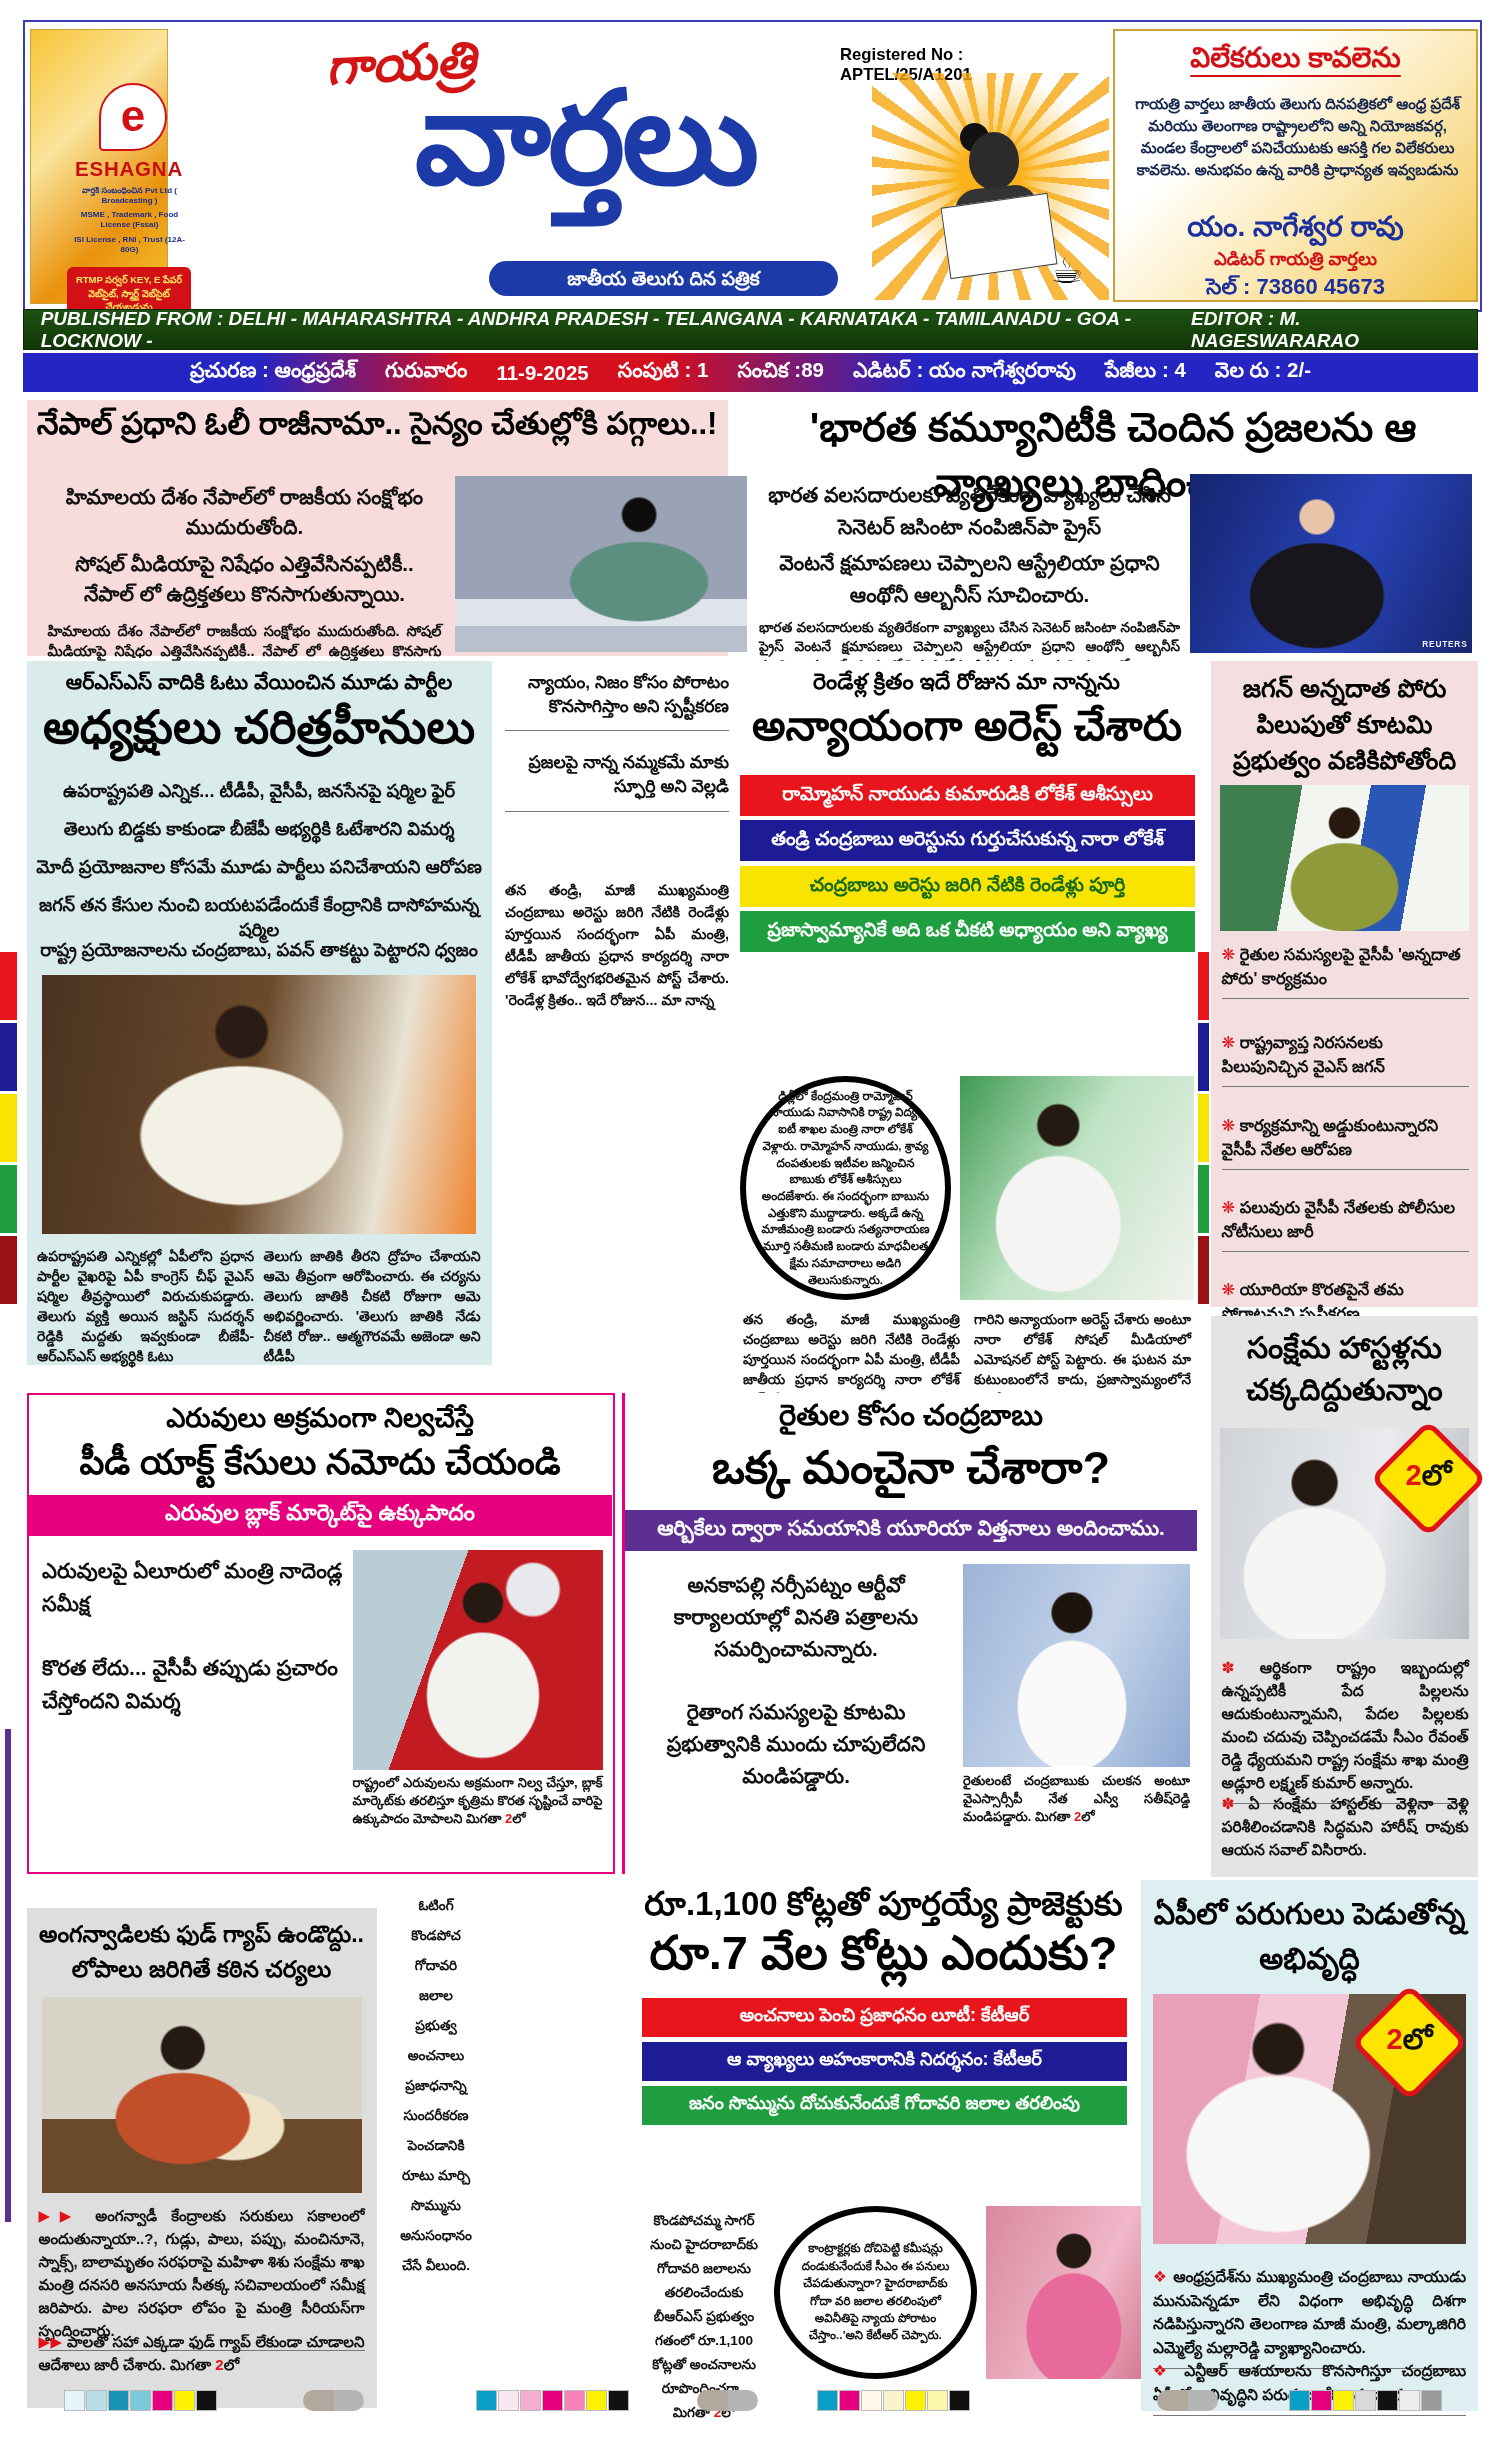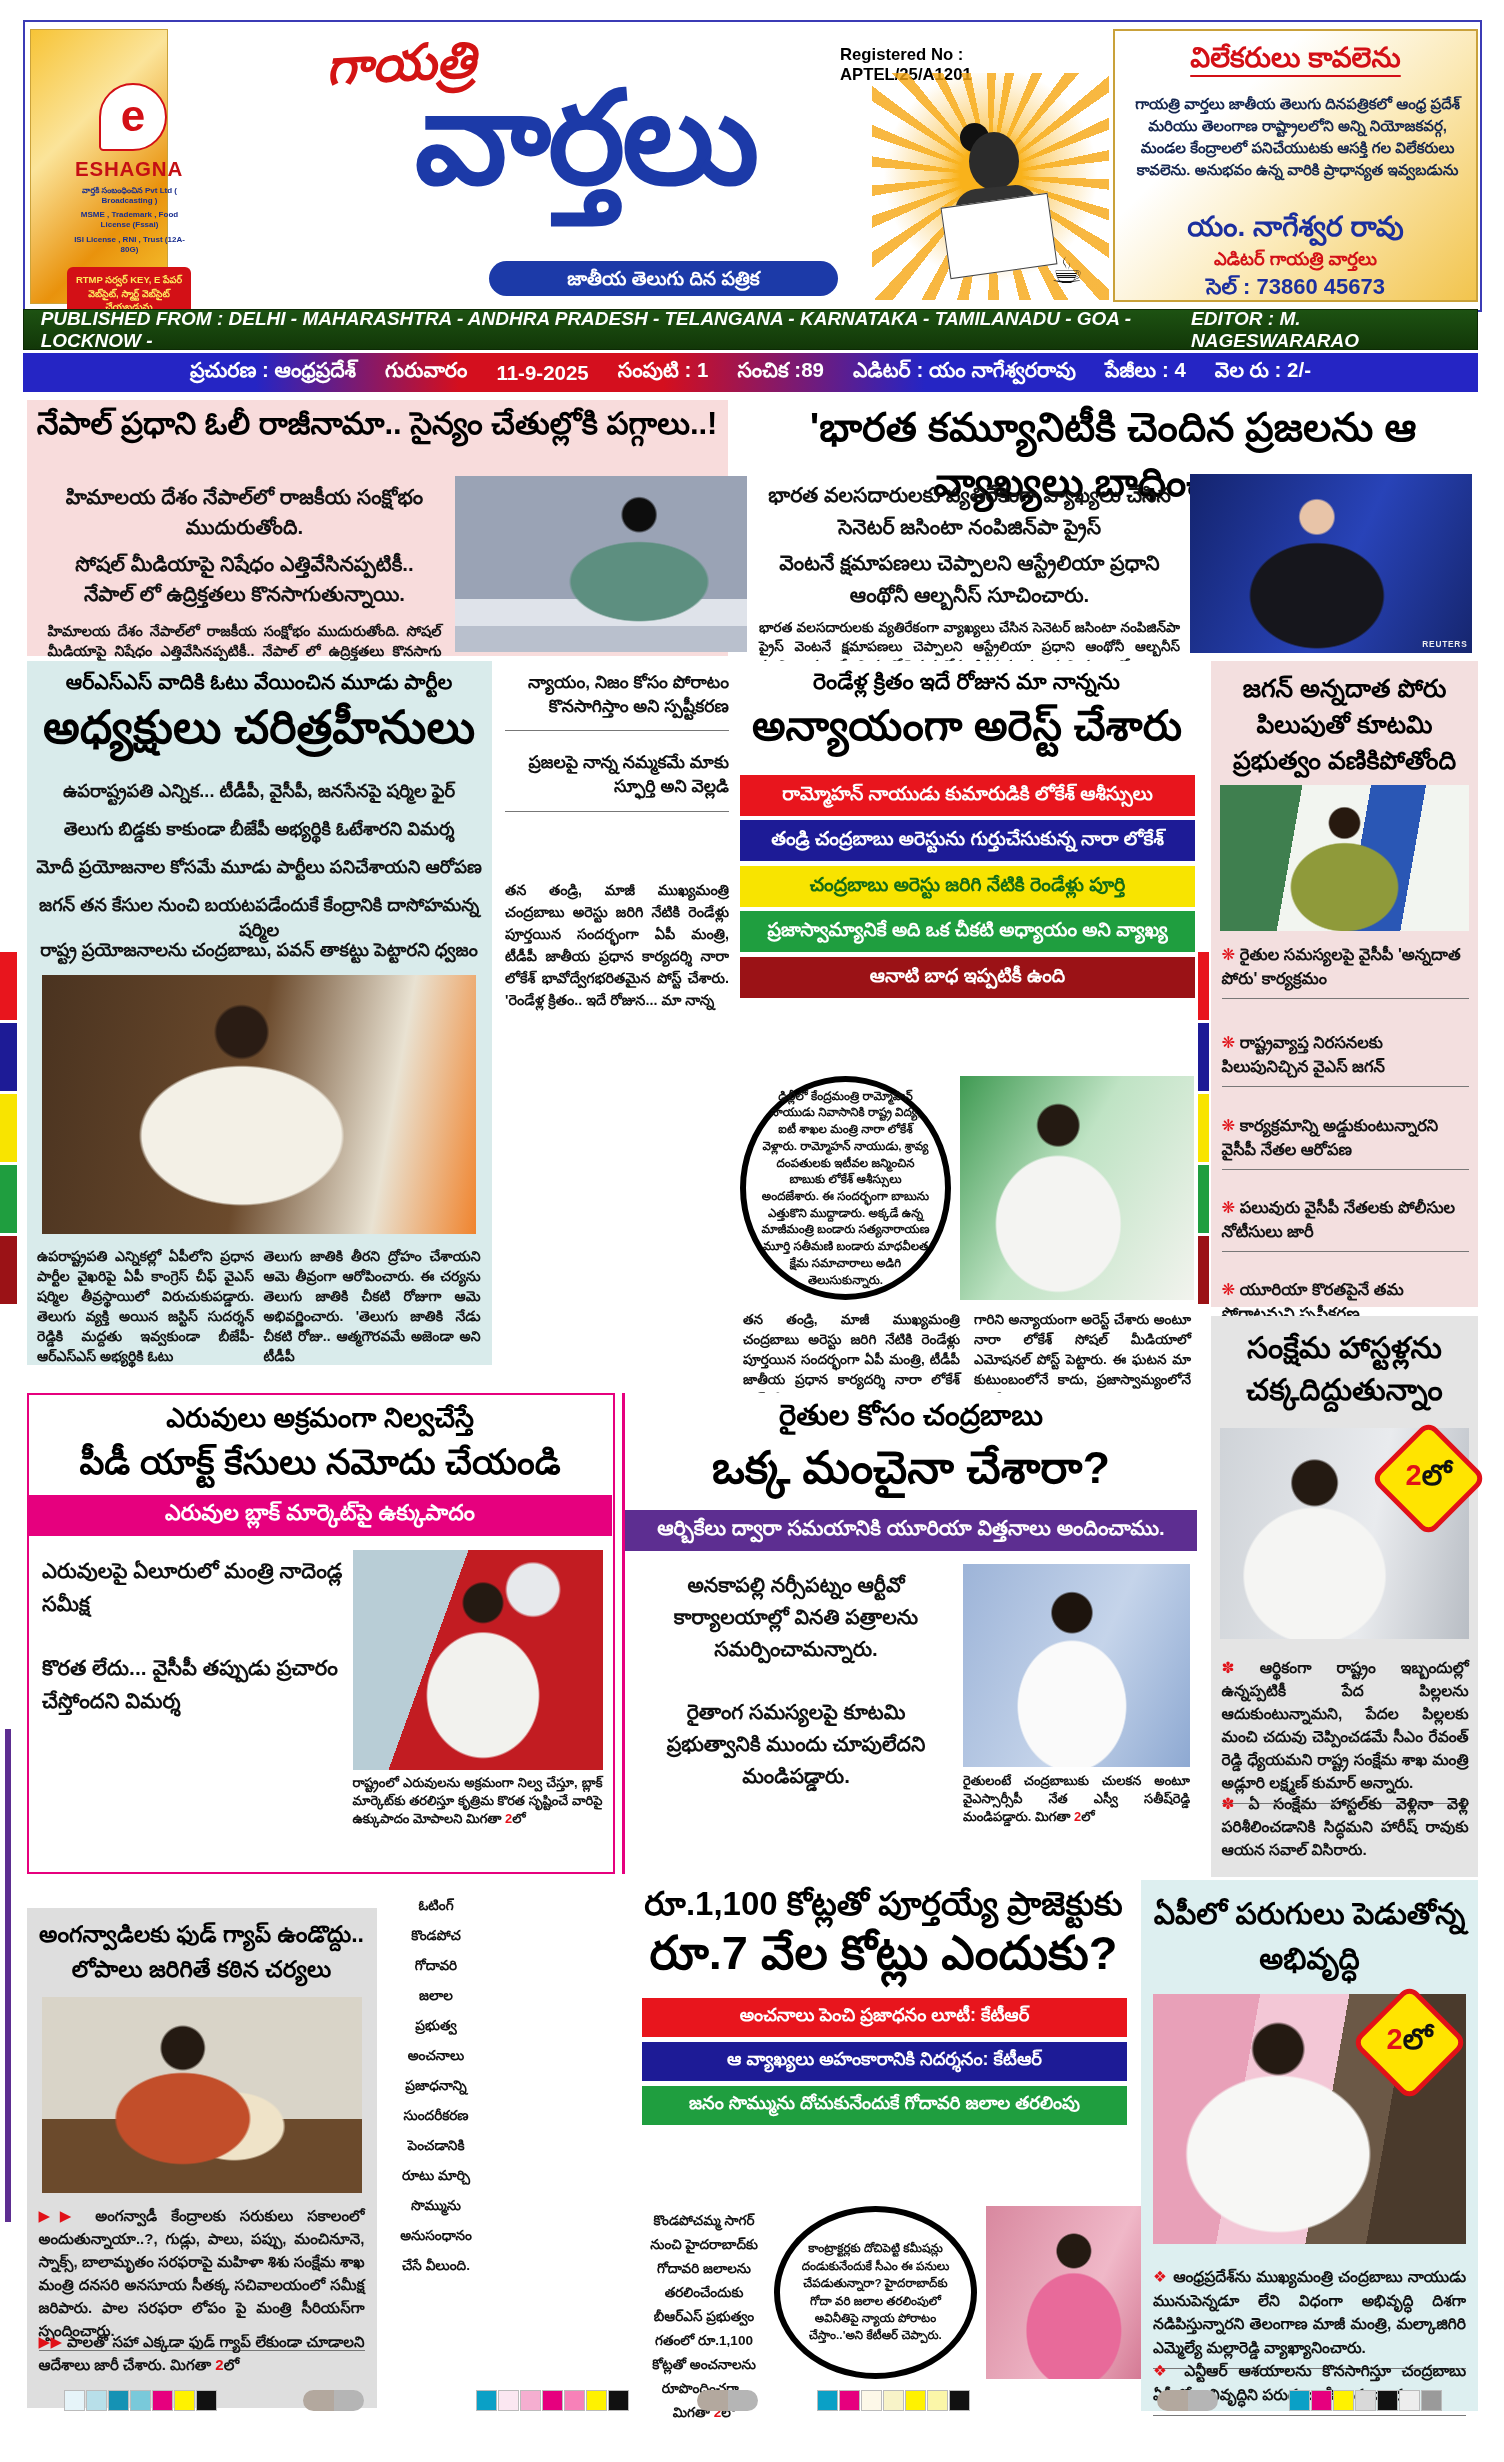--- a/index.html
+++ b/index.html
@@ -296,21 +296,20 @@
   <div class="abs" id="a-arrest">
     <div class="abs ar-side rule" style="top:10.6px;padding-bottom:10.6px">న్యాయం, నిజం కోసం పోరాటం కొనసాగిస్తాం అని స్పష్టీకరణ</div>
     <div class="abs ar-side rule" style="top:91px;padding-bottom:10.6px">ప్రజలపై నాన్న నమ్మకమే మాకు స్ఫూర్తి అని వెల్లడి</div>
     <div class="abs just" id="ar-side-body">తన తండ్రి, మాజీ ముఖ్యమంత్రి చంద్రబాబు అరెస్టు జరిగి నేటికి రెండేళ్లు పూర్తయిన సందర్భంగా ఏపీ మంత్రి, టీడీపీ జాతీయ ప్రధాన కార్యదర్శి నారా లోకేశ్ భావోద్వేగభరితమైన పోస్ట్ చేశారు. 'రెండేళ్ల క్రితం.. ఇదే రోజున... మా నాన్న</div>
     <div class="abs ctr kicker">రెండేళ్ల క్రితం ఇదే రోజున మా నాన్నను</div>
     <div class="abs ctr headline">అన్యాయంగా అరెస్ట్ చేశారు</div>
     <div class="abs ar-bar" style="top:114px;background:#e8151d">రామ్మోహన్ నాయుడు కుమారుడికి లోకేశ్ ఆశీస్సులు</div>
     <div class="abs ar-bar" style="top:159px;background:#1d1b96">తండ్రి చంద్రబాబు అరెస్టును గుర్తుచేసుకున్న నారా లోకేశ్</div>
     <div class="abs ar-bar" style="top:205px;background:#f8e400;color:#156b15">చంద్రబాబు అరెస్టు జరిగి నేటికి రెండేళ్లు పూర్తి</div>
     <div class="abs ar-bar" style="top:250px;background:#1f9e3f">ప్రజాస్వామ్యానికే అది ఒక చీకటి అధ్యాయం అని వ్యాఖ్య</div>
-    <div class="abs ar-bar" style="top:296px;background:#9b1216">ఆనాటి బాధ ఇప్పటికీ ఉంది</div>
     <div class="abs" id="ar-circle">ఢిల్లీలో కేంద్రమంత్రి రామ్మోహన్ నాయుడు నివాసానికి రాష్ట్ర విద్య, ఐటీ శాఖల మంత్రి నారా లోకేశ్ వెళ్లారు. రామ్మోహన్ నాయుడు, శ్రావ్య దంపతులకు ఇటీవల జన్మించిన బాబుకు లోకేశ్ ఆశీస్సులు అందజేశారు. ఈ సందర్భంగా బాబును ఎత్తుకొని ముద్దాడారు. అక్కడే ఉన్న మాజీమంత్రి బండారు సత్యనారాయణ మూర్తి సతీమణి బండారు మాధవీలత క్షేమ సమాచారాలు అడిగి తెలుసుకున్నారు.</div>
     <div class="abs" id="photo-lokesh"></div>
     <div class="abs just ar-col" style="left:244px">తన తండ్రి, మాజీ ముఖ్యమంత్రి చంద్రబాబు అరెస్టు జరిగి నేటికి రెండేళ్లు పూర్తయిన సందర్భంగా ఏపీ మంత్రి, టీడీపీ జాతీయ ప్రధాన కార్యదర్శి నారా లోకేశ్ పోస్ట్ చేశారు.</div>
     <div class="abs just ar-col" style="left:475px">గారిని అన్యాయంగా అరెస్ట్ చేశారు అంటూ నారా లోకేశ్ సోషల్ మీడియాలో ఎమోషనల్ పోస్ట్ పెట్టారు. ఈ ఘటన మా కుటుంబంలోనే కాదు, ప్రజాస్వామ్యంలోనే ఒక చీకటి అధ్యాయంగా</div>
   </div>
 
   <div class="abs" id="a-jagan">
     <div class="abs ctr headline">జగన్ అన్నదాత పోరు పిలుపుతో కూటమి ప్రభుత్వం వణికిపోతోంది</div>
     <div class="abs" id="photo-shyamala"></div>
     <div class="abs jg-item rule" style="top:282px;padding-bottom:7.6px"><span class="mark">❋</span> <span>రైతుల సమస్యలపై వైసీపీ 'అన్నదాత పోరు' కార్యక్రమం</span></div>

